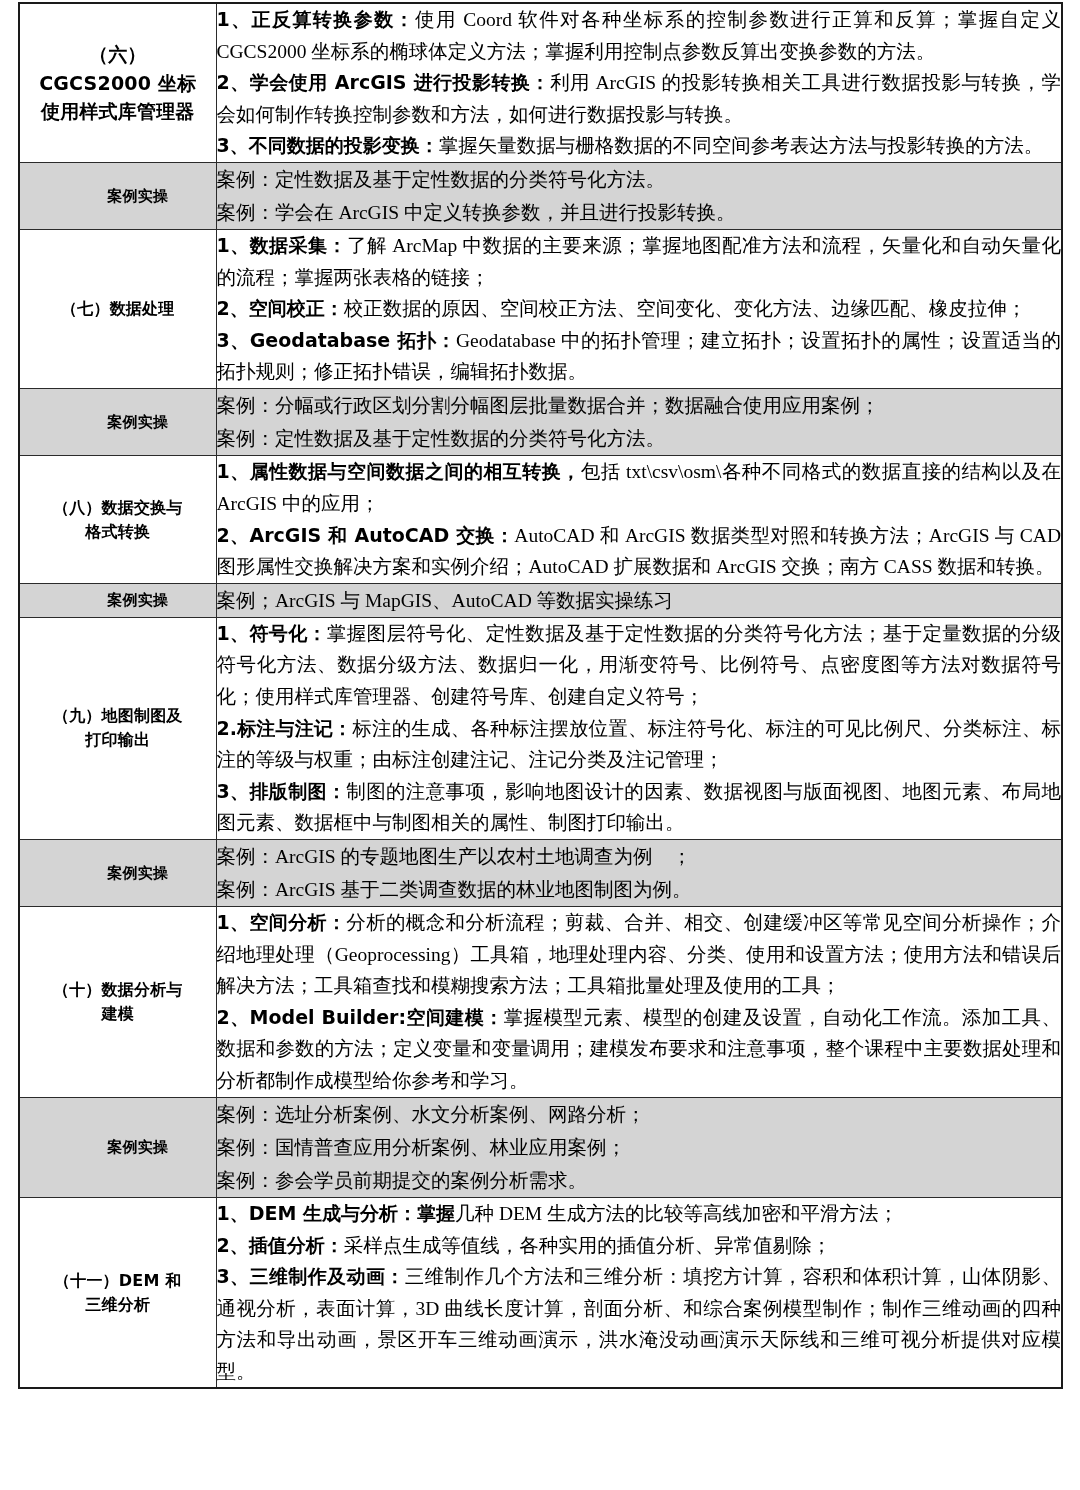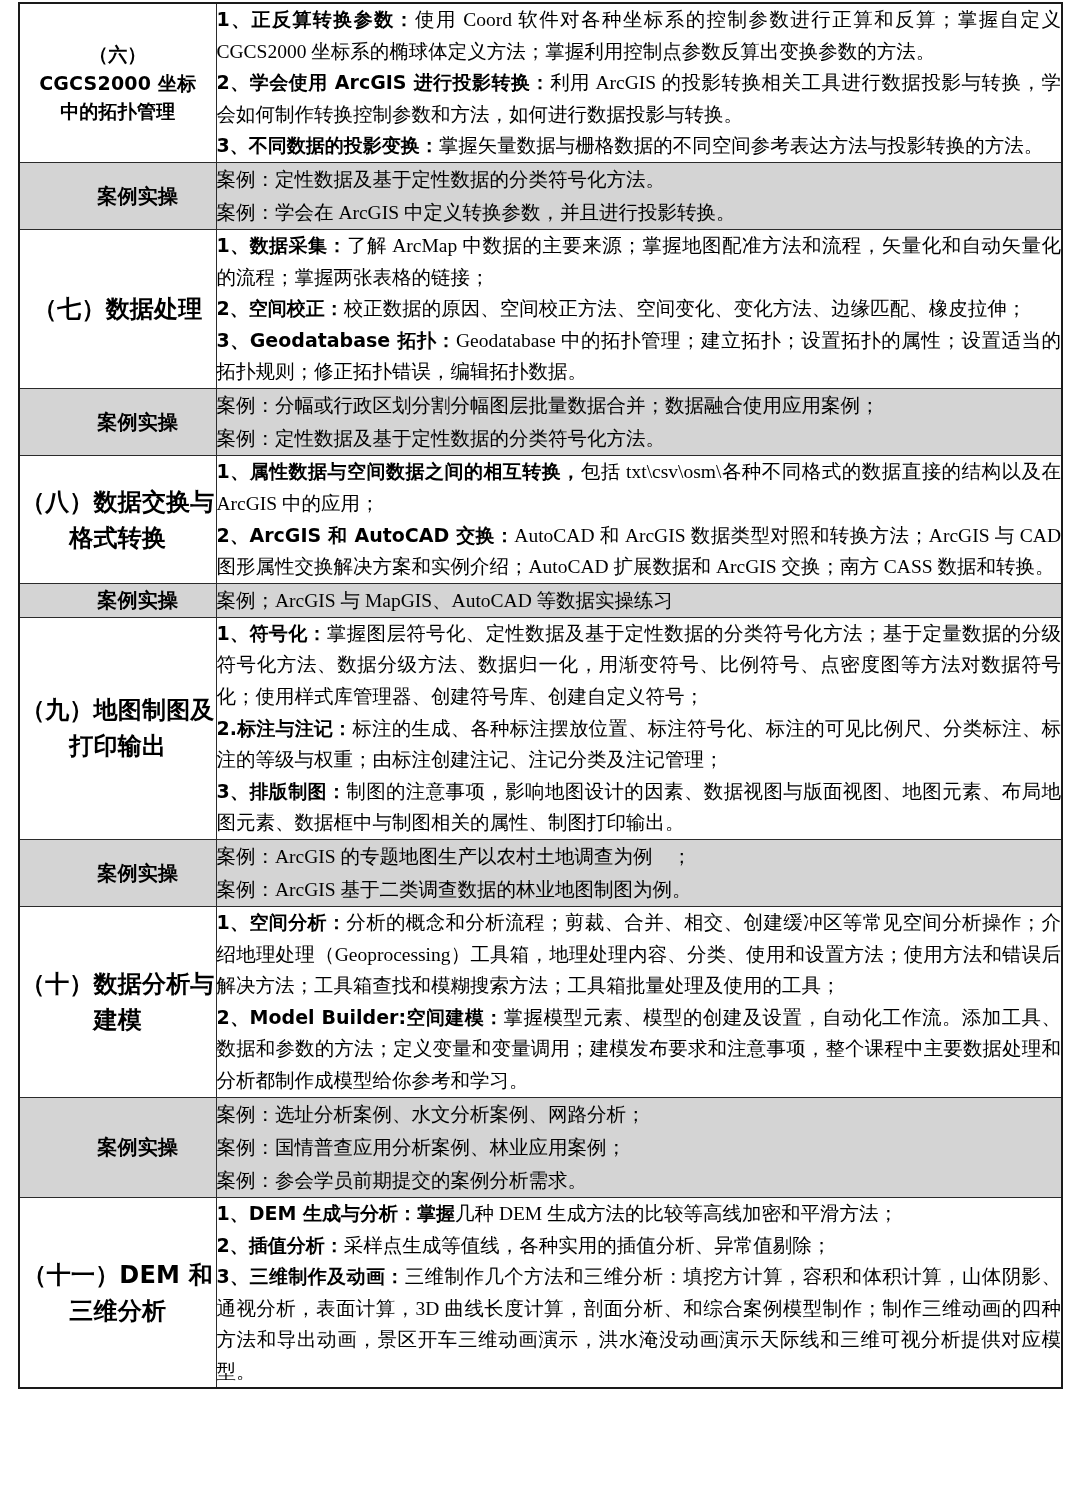--- a/index.html
+++ b/index.html
@@ -36,21 +36,21 @@
   }
   col.c-title { width: 197px; }
   col.c-body  { width: 846px; }
 
   
   .title-cell {
     text-align: center;
     padding: 4px 6px;
     font-family: "DejaVu Sans", "Liberation Sans", sans-serif;
     font-weight: bold;
-    font-size: 24px;
+    font-size: 16px;
     line-height: 1.5;
     letter-spacing: 0.2px;
   }
   .title-cell .tline { display: block; white-space: nowrap; }
   .title-cell.tight { font-size: 19px; }
 
   
   .body-cell {
     padding: 5px 10px 6px 10px;
     font-size: 19.5px;
@@ -62,42 +62,42 @@
     margin: 0;
     padding: 0;
     text-indent: 0;
   }
   .lead {
     font-weight: bold;
     font-family: "DejaVu Sans", "Liberation Sans", sans-serif;
     font-size: 19px;
   }
   .case-row td { background: #d4d4d4; }
-  .case-row .title-cell { font-size: 20px; padding-left: 40px; }
+  .case-row .title-cell { font-size: 15px; padding-left: 40px; }
   .case-row .body-cell { line-height: 1.7; }
   .case-lead {
     font-weight: normal;
     font-family: "DejaVu Sans", "Liberation Sans", sans-serif;
   }
 </style>
 </head>
 <body>
 
 <div class="page">
   <table class="syllabus">
     <colgroup>
       <col class="c-title">
       <col class="c-body">
     </colgroup>
     <tbody>
         <tr>
           <td class="title-cell tight">
             <span class="tline">（六）</span>
             <span class="tline">CGCS2000 坐标</span>
-            <span class="tline">中的拓扑管理</span>
+            <span class="tline">使用样式库管理器</span>
           </td>
           <td class="body-cell">
             <p><span class="lead">1、正反算转换参数：</span><span>使用 Coord 软件对各种坐标系的控制参数进行正算和反算；掌握自定义 CGCS2000 坐标系的椭球体定义方法；掌握利用控制点参数反算出变换参数的方法。</span></p>
             <p><span class="lead">2、学会使用 ArcGIS 进行投影转换：</span><span>利用 ArcGIS 的投影转换相关工具进行数据投影与转换，学会如何制作转换控制参数和方法，如何进行数据投影与转换。</span></p>
             <p><span class="lead">3、不同数据的投影变换：</span><span>掌握矢量数据与栅格数据的不同空间参考表达方法与投影转换的方法。</span></p>
           </td>
         </tr>
         <tr class="case-row">
           <td class="title-cell">
             <span class="tline">案例实操</span>

